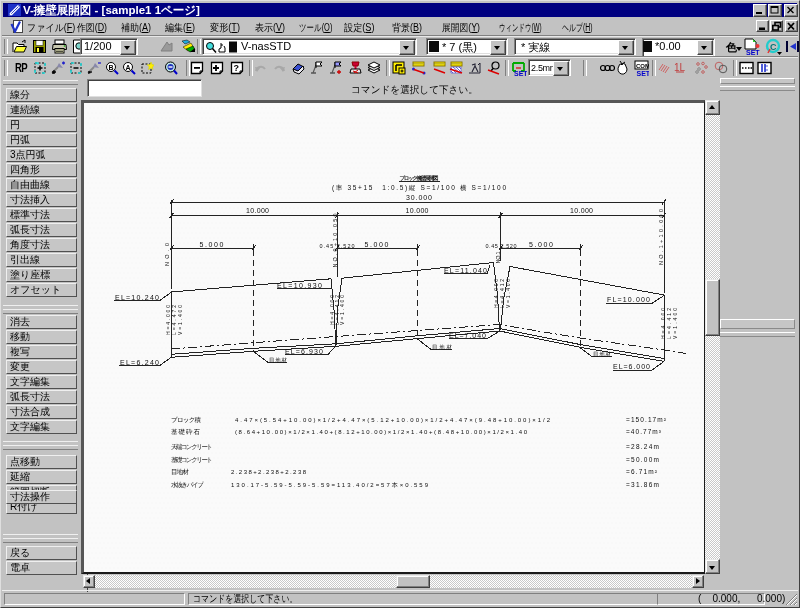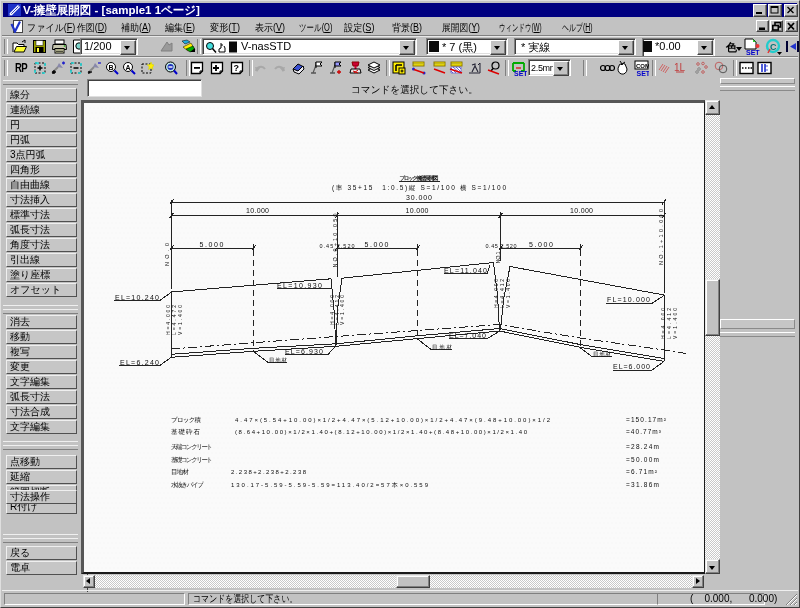--- a/index.html
+++ b/index.html
@@ -580,18 +580,18 @@
 <div id="rpanel" class="abs">
   <div class="dbar" style="top:0px;height:6px"></div>
   <div class="ridge" style="top:8px"></div>
   <div class="dbar" style="top:241px;height:10px"></div>
   <div class="ridge" style="top:254px"></div>
 </div>
 <div class="abs" style="left:2px;top:590px;width:796px;height:1px;background:#efefef"></div>
 <div id="status" class="abs">
   <div class="spanel" style="left:2px;width:181px"></div>
   <div class="spanel" style="left:186px;width:470px"><span>コマンドを選択して下さい。</span></div>
-  <div class="spanel" style="left:655px;width:108px;padding-left:32px">(    0.000,      0.000)</div>
+  <div class="spanel" style="left:655px;width:108px;padding-left:40px">(    0.000,      0.000)</div>
   <svg class="abs" style="left:782px;top:0" width="14" height="14">
       <path d="M13,2 L2,13 M13,6 L6,13 M13,10 L10,13" stroke="#808080" stroke-width="1"></path>
       <path d="M13,3 L3,13 M13,7 L7,13 M13,11 L11,13" stroke="#fff" stroke-width="1"></path>
     </svg>
 </div>
 
 </body></html>

